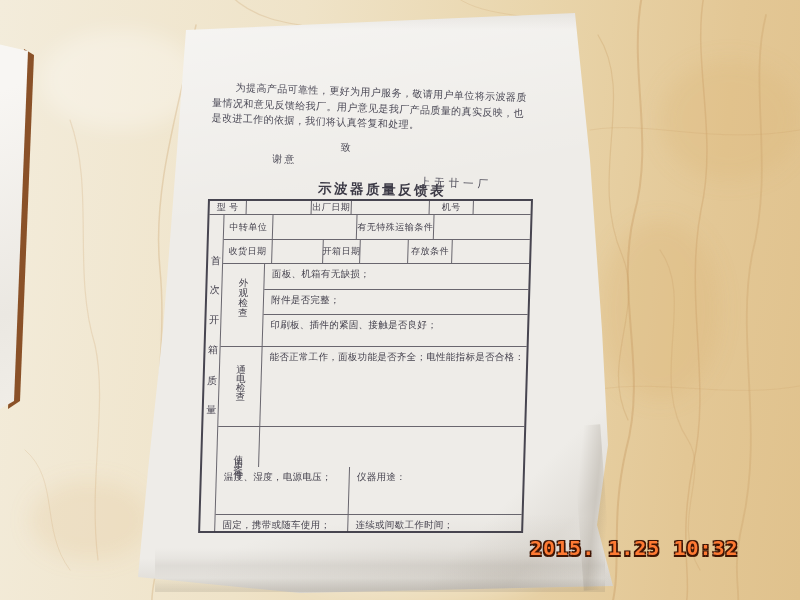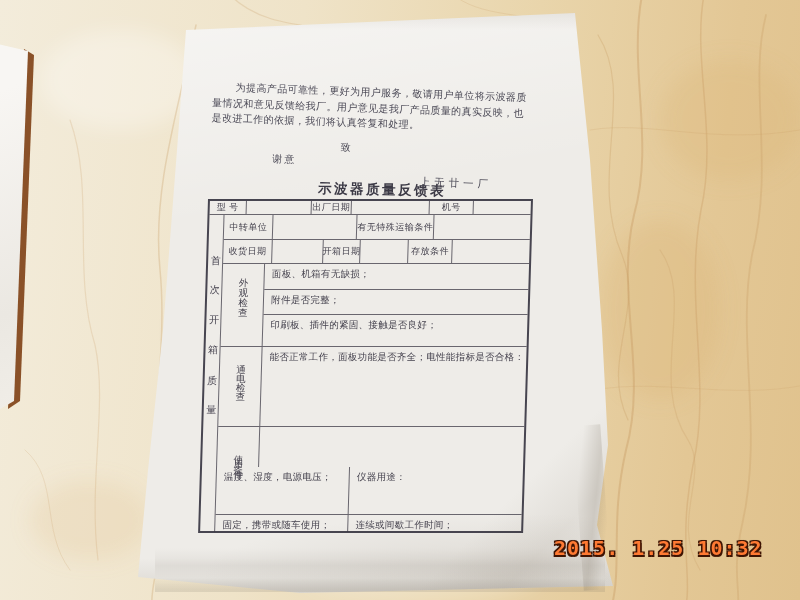--- a/index.html
+++ b/index.html
@@ -86,21 +86,21 @@
   .ucell2{flex:1;}
   .fillcell{flex:1;}
 
   
   .w-model{width:37px;} .w-e1{width:65px;} .w-fdate{width:40px;} .w-e2{width:78px;} .w-mach{width:44px;}
   
   .w-trans{width:49px;} .w-e3{width:84px;} .w-spec{width:77px;}
   
   .w-rcv{width:49px;} .w-e4{width:51px;} .w-unb{width:37px;} .w-e5{width:48px;} .w-sto{width:44px;}
 
-  .timestamp{position:absolute;z-index:6;left:554px;top:536px;
+  .timestamp{position:absolute;z-index:6;left:530px;top:536px;
     font-family:"DejaVu Sans Mono",monospace;font-weight:bold;font-size:20px;letter-spacing:1px;
     color:#ff7a33;white-space:nowrap;
     text-shadow:-1.5px -1.5px 0 #3f1403,1.5px -1.5px 0 #3f1403,-1.5px 1.5px 0 #3f1403,1.5px 1.5px 0 #3f1403,0 0 2px rgba(40,10,0,.55);}
 </style>
 </head>
 <body>
 
 <div class="scene">
 
   <svg class="marble" width="800" height="600">

